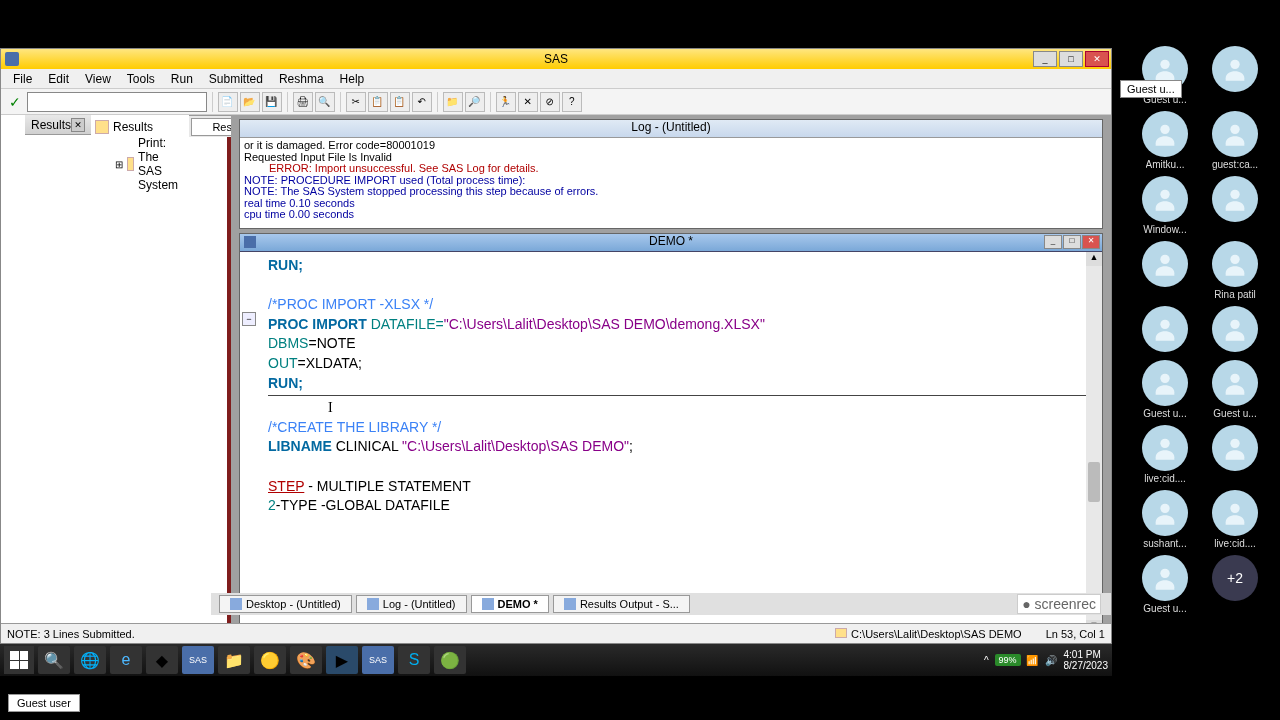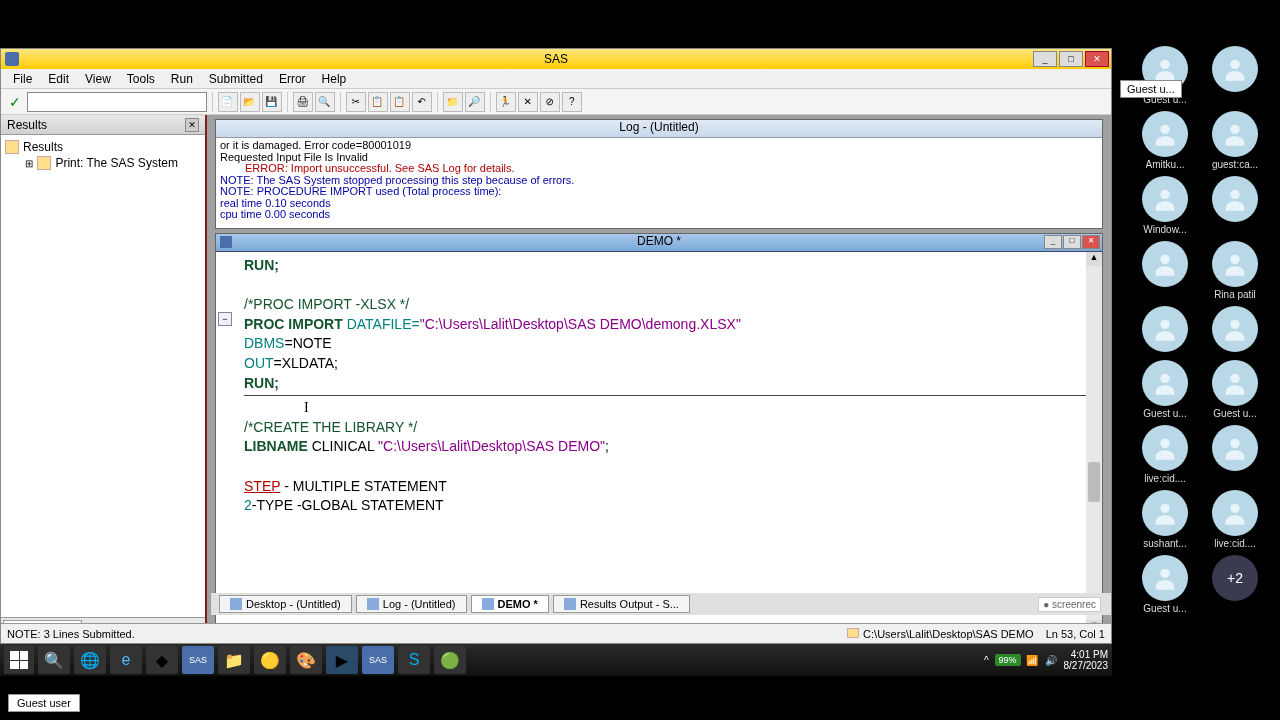--- a/index.html
+++ b/index.html
@@ -16,21 +16,21 @@
 .menubar { height: 20px; background: #f0f0f0; display: flex; align-items: center; padding: 0 4px; font-size: 12px; border-bottom: 1px solid #ccc; }
 .menubar span { padding: 2px 8px; cursor: pointer; }
 
 .toolbar { height: 26px; background: #f4f4f4; display: flex; align-items: center; padding: 0 4px; gap: 2px; border-bottom: 1px solid #ccc; }
 .toolbar .check { color: green; font-size: 14px; padding: 0 4px; }
 .toolbar .combo { width: 180px; height: 20px; border: 1px solid #888; background: #fff; }
 .toolbar .tbtn { width: 20px; height: 20px; background: #eee; border: 1px solid #bbb; font-size: 10px; text-align: center; line-height: 18px; cursor: pointer; }
 .toolbar .sep { width: 1px; height: 20px; background: #ccc; margin: 0 3px; }
 
 .workspace { display: flex; height: 524px; }
-.results-panel { width: 206px; border-right: 2px solid #7f1d1d; display: flex; flex-direction: column; }
+.results-panel { width: 206px; border-right: 4px solid #7f1d1d; display: flex; flex-direction: row; margin-left: 24px; }
 .results-header { height: 20px; background: linear-gradient(#e8e8e8,#d0d0d0); border-bottom: 1px solid #999; padding: 0 6px; font-size: 12px; display: flex; align-items: center; justify-content: space-between; }
 .results-header .x { width: 14px; height: 14px; background: #ccc; border: 1px solid #888; font-size: 9px; text-align: center; line-height: 12px; cursor: pointer; }
 .results-tree { flex: 1; background: #fff; font-size: 12px; padding: 4px; }
 .tree-item { display: flex; align-items: center; gap: 4px; padding: 1px 0; }
 .tree-item.child { padding-left: 20px; }
 .tree-icon { width: 14px; height: 14px; background: #ffe08a; border: 1px solid #caa; }
 .results-tab { height: 22px; background: #e8e8e8; border-top: 1px solid #999; display: flex; align-items: center; }
 .results-tab .tab { background: #fff; border: 1px solid #999; padding: 2px 20px; font-size: 11px; margin-left: 2px; }
 
 .main-area { flex: 1; position: relative; background: #a0a0a0; }
@@ -42,52 +42,52 @@
 .log-body .note { color: #0000a0; }
 
 .editor-window { position: absolute; top: 118px; left: 8px; right: 8px; bottom: 4px; background: #fff; border: 1px solid #666; }
 .editor-title { height: 18px; background: linear-gradient(#a8c8ec,#7aa8d8); text-align: center; font-size: 12px; border-bottom: 1px solid #446; position: relative; }
 .editor-title .ewin { position: absolute; right: 2px; top: 1px; display: flex; gap: 1px; }
 .editor-title .ewin span { width: 18px; height: 14px; background: #ddd; border: 1px solid #888; font-size: 8px; text-align: center; cursor: pointer; }
 .editor-title .ewin span.close { background: #d9534f; color: #fff; }
 .editor-title .eicon { position: absolute; left: 4px; top: 2px; width: 12px; height: 12px; background: #4a6ea9; }
 .editor-body { font-family: "Courier New", monospace; font-size: 14px; padding: 4px 8px 4px 28px; line-height: 1.4; position: relative; height: calc(100% - 18px); overflow: hidden; }
 .editor-body .gutter { position: absolute; left: 2px; top: 60px; width: 14px; height: 14px; border: 1px solid #888; font-size: 9px; text-align: center; line-height: 12px; background: #eef; }
-.kw { color: #14532d; font-weight: bold; }
-.cm { color: #14532d; }
+.kw { color: #0369a1; font-weight: bold; }
+.cm { color: #3b82f6; }
 .op { color: #008080; }
 .str { color: #880088; }
 .step { color: #b00000; text-decoration: underline; }
 .num { color: #008080; }
 .cursor-line { display: block; border-bottom: 1px solid #444; width: 100%; margin-top: 2px; margin-bottom: 2px; }
 .txtcursor { font-family: serif; }
 .vscroll { position: absolute; right: 0; top: 18px; bottom: 0; width: 16px; background: #e8e8e8; }
 .vscroll .thumb { position: absolute; left: 2px; right: 2px; top: 55%; height: 40px; background: #bbb; border-radius: 2px; }
 .vscroll .arr { position: absolute; left: 0; right: 0; height: 14px; background: #ddd; text-align: center; font-size: 9px; }
 .vscroll .arr.up { top: 0; }
 .vscroll .arr.dn { bottom: 0; }
 
 .bottom-tabs { position: absolute; bottom: 28px; left: 210px; right: 0; height: 22px; background: #e0e0e0; display: flex; align-items: center; gap: 4px; padding-left: 8px; }
 .bottom-tabs .btab { background: #f4f4f4; border: 1px solid #999; padding: 2px 10px; font-size: 11px; display: flex; align-items: center; gap: 4px; cursor: pointer; }
 .bottom-tabs .btab.active { background: #fff; font-weight: bold; }
 .bottom-tabs .bicon { width: 12px; height: 12px; background: #88aadd; }
-.screenrec { position: absolute; right: 10px; font-size: 10px; color: #666; background: #fff; padding: 1px 4px; border: 1px solid #ccc; }
+.screenrec { position: absolute; right: 10px; font-size: 14px; color: #666; background: #fff; padding: 1px 4px; border: 1px solid #ccc; }
 
 .statusbar { position: absolute; bottom: 0; left: 0; right: 0; height: 20px; background: #f0f0f0; border-top: 1px solid #999; font-size: 11px; display: flex; align-items: center; padding: 0 6px; justify-content: space-between; }
-.statusbar .sright { display: flex; gap: 12px; align-items: center; }
+.statusbar .sright { display: flex; gap: 24px; align-items: center; }
 .statusbar .folder-icon { width: 12px; height: 10px; background: #ffe08a; border: 1px solid #caa; display: inline-block; margin-right: 4px; }
 
 .taskbar { position: absolute; top: 644px; left: 0; width: 1112px; height: 32px; background: linear-gradient(#2a2a2a,#111); display: flex; align-items: center; padding: 0 4px; gap: 4px; }
 .taskbar .start { width: 30px; height: 28px; background: #333; display: flex; align-items: center; justify-content: center; }
 .taskbar .start .win { width: 18px; height: 18px; display: grid; grid-template: 1fr 1fr/1fr 1fr; gap: 1px; }
 .taskbar .start .win span { background: #fff; }
 .taskbar .tb-icon { width: 32px; height: 28px; background: #333; border-radius: 2px; display: flex; align-items: center; justify-content: center; font-size: 16px; cursor: pointer; }
 .taskbar .tray { margin-left: auto; display: flex; align-items: center; gap: 6px; color: #fff; font-size: 10px; }
 .taskbar .battery { background: #2a8a2a; padding: 1px 4px; border-radius: 2px; font-size: 9px; }
-.taskbar .clock { text-align: right; line-height: 1.1; }
+.taskbar .clock { line-height: 1.1; }
 
 .participants { position: absolute; top: 42px; right: 0; width: 160px; display: flex; flex-wrap: wrap; gap: 6px 10px; padding: 4px; justify-content: center; }
 .participant { width: 60px; display: flex; flex-direction: column; align-items: center; gap: 2px; }
 .avatar { width: 46px; height: 46px; border-radius: 50%; background: #b8d8e8; display: flex; align-items: center; justify-content: center; }
 .avatar svg { width: 28px; height: 28px; fill: #e8f4fa; }
 .plabel { font-size: 10px; color: #ddd; white-space: nowrap; overflow: hidden; text-overflow: ellipsis; max-width: 60px; }
 .more-badge { width: 46px; height: 46px; border-radius: 50%; background: #3a3a50; color: #fff; display: flex; align-items: center; justify-content: center; font-size: 14px; }
 .htooltip { position: absolute; top: 80px; left: 1120px; background: #fff; border: 1px solid #888; padding: 2px 6px; font-size: 11px; z-index: 10; }
 
 .guest-badge { position: absolute; bottom: 8px; left: 8px; background: #fff; border: 1px solid #999; padding: 2px 8px; font-size: 11px; }
@@ -106,21 +106,21 @@
     </div>
   </div>
 
   <div class="menubar">
     <span>File</span>
     <span>Edit</span>
     <span>View</span>
     <span>Tools</span>
     <span>Run</span>
     <span>Submitted</span>
-    <span>Error</span>
+    <span>Reshma</span>
     <span>Help</span>
   </div>
 
   <div class="toolbar">
     <span class="check">✓</span>
     <div class="combo"></div>
     <div class="sep"></div>
     <span class="tbtn">📄</span>
     <span class="tbtn">📂</span>
     <span class="tbtn">💾</span>
@@ -164,22 +164,22 @@
       </div>
     </div>
 
     <div class="main-area">
       <div class="log-window">
         <div class="log-title">Log - (Untitled)</div>
         <div class="log-body">
           <div class="">or it is damaged.   Error code=80001019</div>
           <div class="">Requested Input File Is Invalid</div>
           <div class="err">ERROR: Import unsuccessful.  See SAS Log for details.</div>
+          <div class="note">NOTE: PROCEDURE IMPORT used (Total process time):</div>
           <div class="note">NOTE: The SAS System stopped processing this step because of errors.</div>
-          <div class="note">NOTE: PROCEDURE IMPORT used (Total process time):</div>
           <div class="note">      real time           0.10 seconds</div>
           <div class="note">      cpu time            0.00 seconds</div>
         </div>
       </div>
 
       <div class="editor-window">
         <div class="editor-title">
           <span class="eicon"></span>
           <span>DEMO *</span>
           <div class="ewin">
@@ -196,21 +196,21 @@
           <div><span class="kw">PROC IMPORT</span><span class="op"> DATAFILE=</span><span class="str">"C:\Users\Lalit\Desktop\SAS DEMO\demong.XLSX"</span></div>
           <div><span class="op">DBMS</span><span>=NOTE</span></div>
           <div><span class="op">OUT</span><span>=XLDATA;</span></div>
           <div><span class="kw">RUN;</span></div>
           <span class="cursor-line"></span>
           <div style="padding-left:60px"><span class="txtcursor">I</span></div>
           <div><span class="cm">/*CREATE THE LIBRARY */</span></div>
           <div><span class="kw">LIBNAME</span><span> CLINICAL </span><span class="str">"C:\Users\Lalit\Desktop\SAS DEMO"</span><span>;</span></div>
           <div>&nbsp;</div>
           <div><span class="step">STEP</span><span> - MULTIPLE STATEMENT</span></div>
-          <div><span class="num">2</span><span>-TYPE -GLOBAL STATEMENT</span></div>
+          <div><span class="num">2</span><span>-TYPE -GLOBAL DATAFILE</span></div>
         </div>
         <div class="vscroll">
           <div class="arr up">▲</div>
           <div class="thumb"></div>
           <div class="arr dn">▼</div>
         </div>
       </div>
     </div>
   </div>
 

